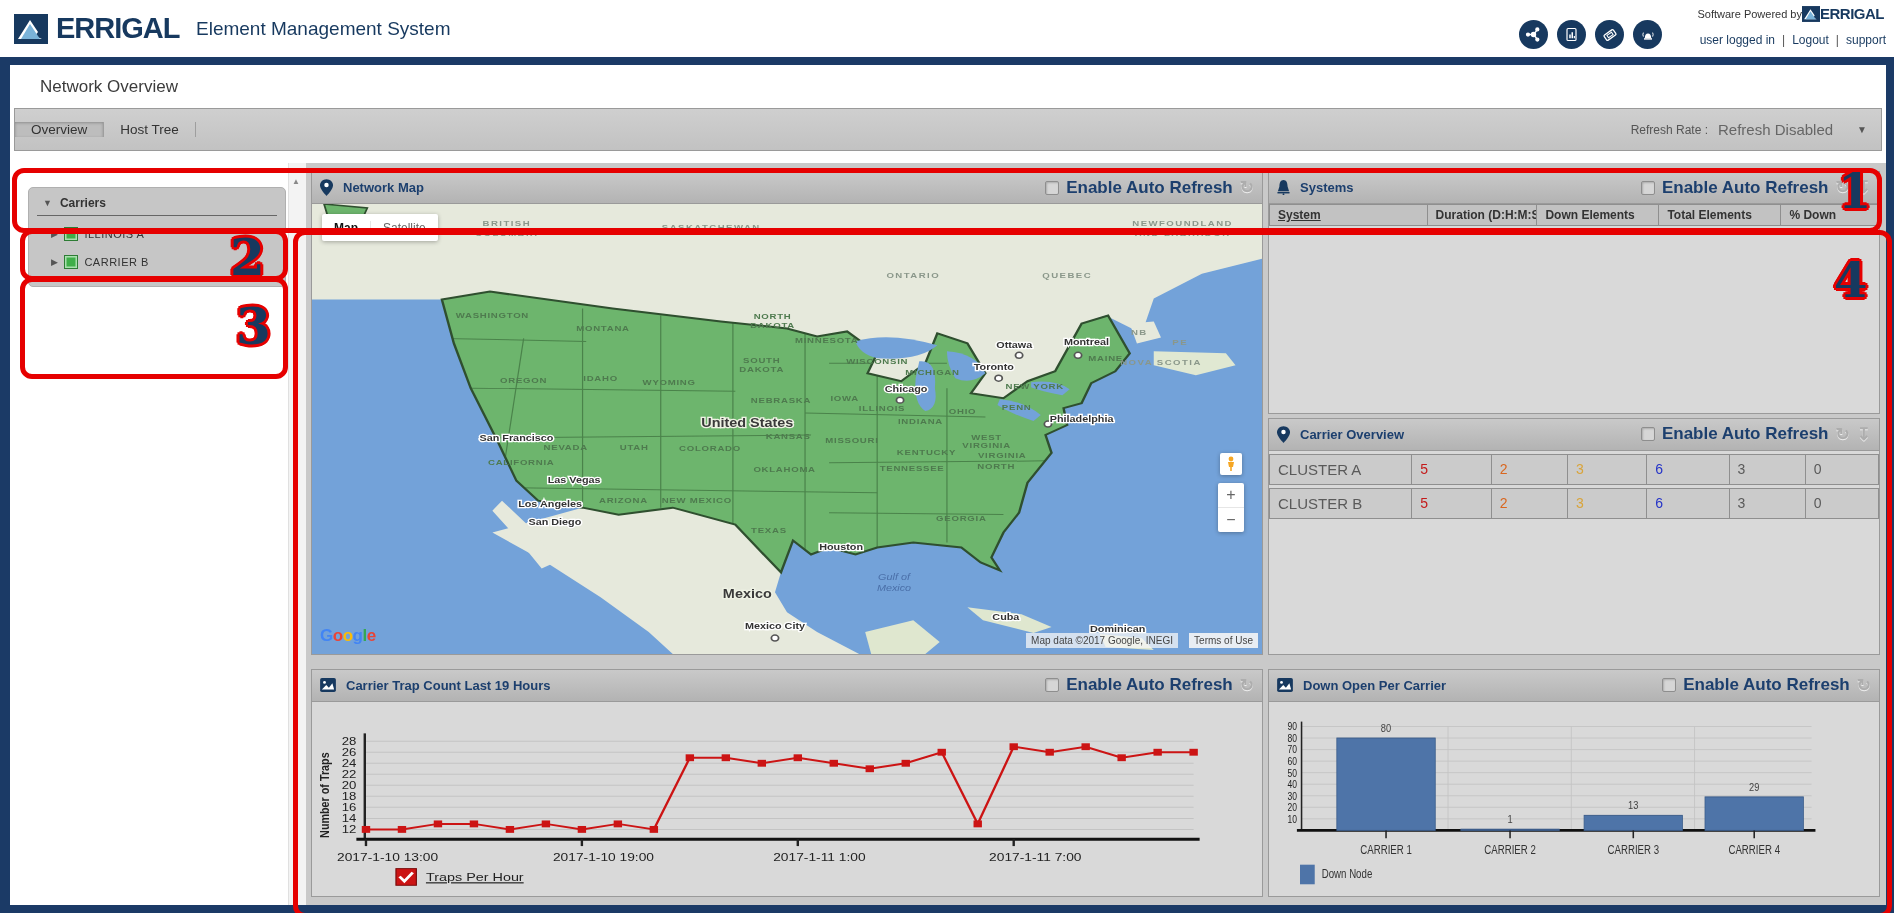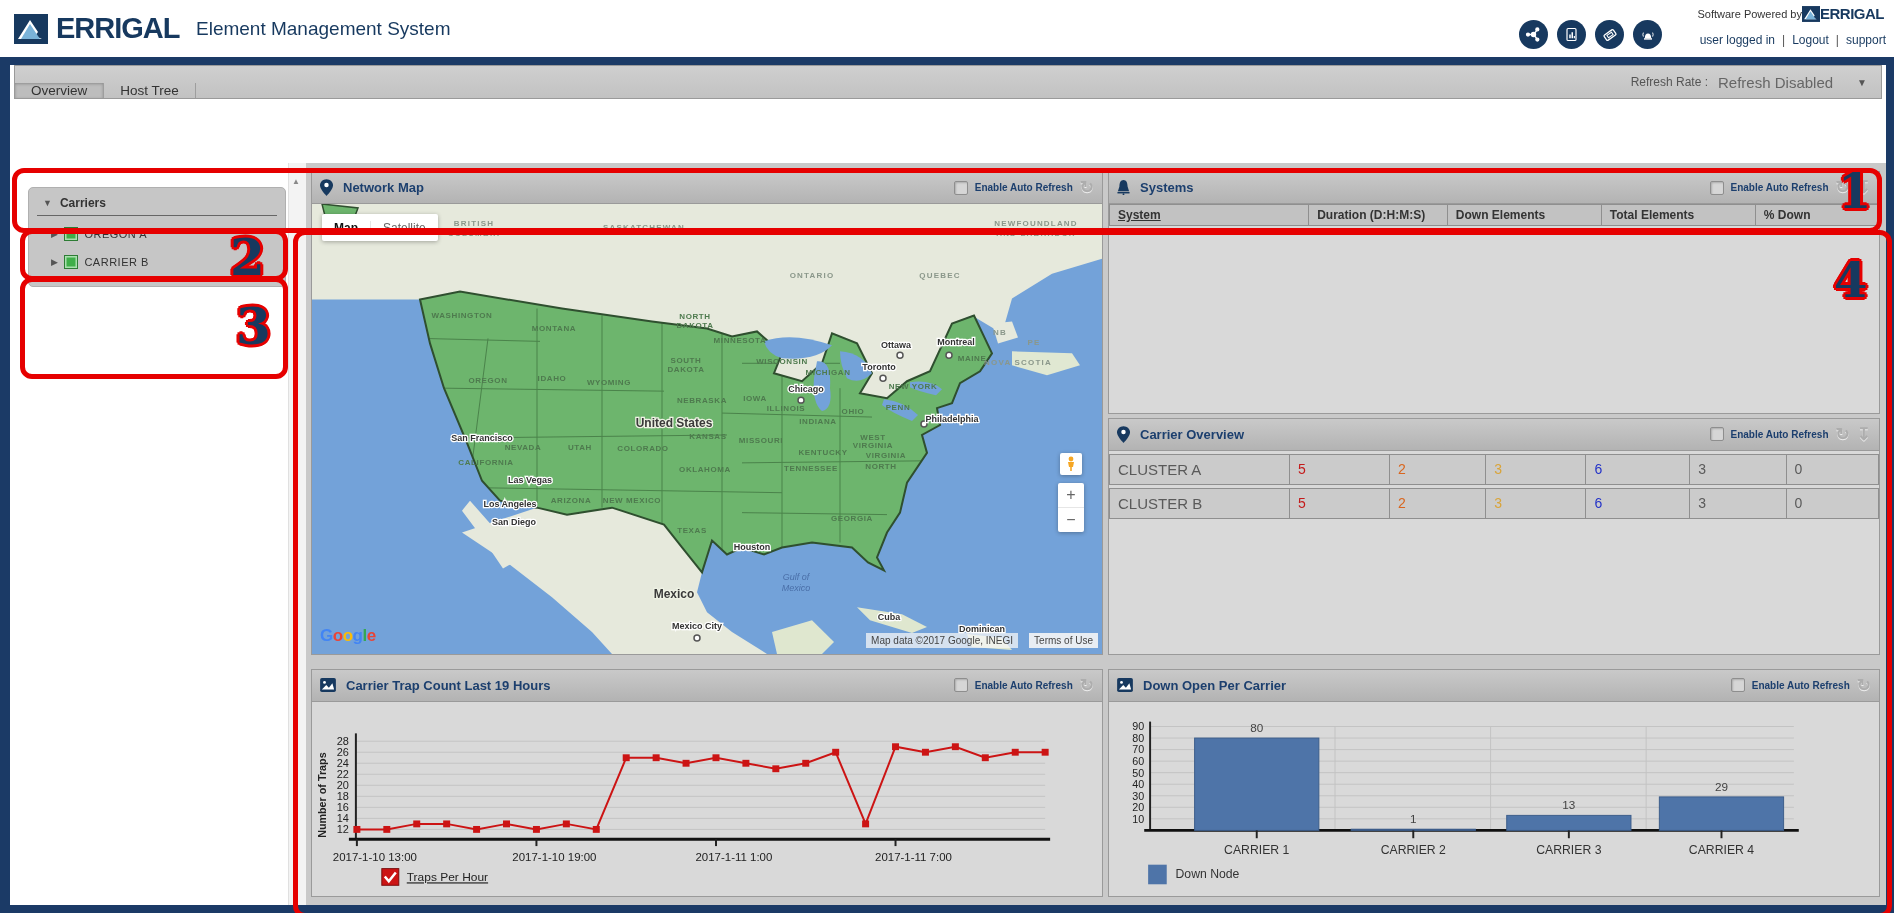--- a/index.html
+++ b/index.html
@@ -16,22 +16,22 @@
   .hdr-icons .circ{width:29px;height:29px;border-radius:50%;background:#17395f;display:flex;align-items:center;justify-content:center;cursor:pointer;}
   .hdr-links{position:absolute;right:8px;top:33px;font-size:12px;color:#17395f;display:flex;gap:7px;align-items:center;}
   .hdr-links span{cursor:pointer;}
   .hdr-links .sep{color:#555;cursor:default;}
   
   .frame{position:absolute;left:0;top:57px;width:1894px;height:856px;background:#1b3a66;box-sizing:border-box;
          padding:8px 8px 8px 10px;}
   .frame-inner{width:100%;height:100%;background:#fff;position:relative;overflow:hidden;}
   .page-head{height:43px;display:flex;align-items:center;padding-left:30px;font-size:17px;color:#3c3c3c;}
   
-  .tabbar{height:34px;margin:0 4px;background:linear-gradient(#cfcfcf,#c2c2c2);border:1px solid #9a9a9a;
-          display:flex;align-items:flex-end;position:relative;box-sizing:border-box;}
+  .tabbar{height:43px;margin:0 4px;background:linear-gradient(#cfcfcf,#c2c2c2);border:1px solid #9a9a9a;
+          display:flex;align-items:center;position:relative;box-sizing:border-box;}
   .tab{padding:0 16px;display:flex;align-items:center;font-size:13.5px;color:#333;border-right:1px solid #9e9e9e;cursor:pointer;}
   .tab.active{background:#bdbdbd;box-shadow:inset 0 1px 3px rgba(0,0,0,.25);}
   .refresh-ctl{position:absolute;right:14px;top:0;height:100%;display:flex;align-items:center;gap:10px;}
   .refresh-lbl{font-size:12px;color:#555;}
   .refresh-val{font-size:15px;color:#666;display:flex;align-items:center;gap:24px;cursor:pointer;}
   .refresh-val .caret{font-size:10px;color:#555;}
   
   .content{position:absolute;left:0;top:98px;bottom:0;right:0;display:flex;}
   .sidebar{width:278px;background:#fff;padding:8px 0 0 18px;box-sizing:border-box;}
   .search-input{width:248px;height:28px;background:#cdcdcd;border:1px solid #8f8f8f;border-radius:2px;
@@ -40,31 +40,31 @@
   .tree-panel{width:256px;margin-top:16px;background:#c6c6c6;border:1px solid #b0b0b0;border-radius:5px;
               padding:8px 0 10px 0;}
   .tree-root{font-size:12px;font-weight:bold;color:#333;padding-left:14px;display:flex;gap:8px;align-items:center;cursor:pointer;}
   .tree-rule{border:none;border-top:1px solid #666;margin:5px 8px 4px 8px;}
   .tree-item{display:flex;align-items:center;gap:6px;padding:7px 0 7px 22px;font-size:11px;color:#333;letter-spacing:.5px;cursor:pointer;}
   .tw{color:#555;font-size:9px;}
   .green-sq{width:12px;height:12px;background:#3fae49;border:1px solid #2d7c34;box-shadow:inset 0 0 0 1.5px #a9e0ae;}
   .collapse-strip{width:17px;background:#f3f3f3;border-left:1px solid #e0e0e0;position:relative;}
   .collapse-arrow{position:absolute;top:14px;left:3px;font-size:8px;color:#888;cursor:pointer;}
   .main{flex:1;background:#c9c9c9;padding:8px 6px 8px 5px;box-sizing:border-box;display:flex;gap:5px;}
-  .col-left{width:792px;display:flex;flex-direction:column;}
+  .col-left{width:952px;display:flex;flex-direction:column;}
   .col-right{flex:1;display:flex;flex-direction:column;}
   .rowgap{height:14px;}
   
   .panel{background:#d9d9d9;border:1px solid #9a9a9a;box-sizing:border-box;display:flex;flex-direction:column;}
   .panel-hd{height:31px;flex:0 0 31px;background:linear-gradient(#c9c9c9,#b3b3b3);border-bottom:1px solid #9a9a9a;
             display:flex;align-items:center;padding:0 8px;gap:10px;}
   .panel-title{font-size:13px;font-weight:bold;color:#1c3f6e;}
   .hd-right{margin-left:auto;display:flex;align-items:center;gap:7px;}
   .chk{width:12px;height:12px;background:#d6d6d6;border:1px solid #8e8e8e;border-radius:2px;box-shadow:inset 1px 1px 2px rgba(0,0,0,.2);cursor:pointer;}
-  .auto-lbl{font-size:10px;font-weight:bold;color:#1c3f6e;}
+  .auto-lbl{font-size:17px;font-weight:bold;color:#1c3f6e;}
   .gicon{font-size:17px;color:#adadad;font-weight:bold;line-height:1;cursor:pointer;text-shadow:0 1px 0 #eee;}
   .map-panel{height:486px;}
   .trap-panel{height:229px;}
   .systems-panel{height:244px;}
   .carrier-panel{height:238px;margin-top:4px;}
   .down-panel{height:229px;}
   .panel-body{flex:1;position:relative;overflow:hidden;}
   
   .tbl{padding:0;}
   .tbl-row{display:grid;}
@@ -177,20 +177,21 @@
     <span>user logged in</span>
     <span class="sep">|</span>
     <span>Logout</span>
     <span class="sep">|</span>
     <span>support</span>
   </div>
 </div>
 
 <div class="frame">
  <div class="frame-inner">
+  <div class="page-head">Network Overview</div>
 
   <div class="tabbar">
     <div class="tab active">Overview</div>
     <div class="tab">Host Tree</div>
     <div class="refresh-ctl">
       <span class="refresh-lbl">Refresh Rate :</span>
       <span class="refresh-val">
         <span>Refresh Disabled</span>
         <span class="caret">▼</span>
       </span>
@@ -202,21 +203,21 @@
     <div class="sidebar">
       <div class="tree-panel">
         <div class="tree-root">
           <span class="tw">▼</span>
           <span>Carriers</span>
         </div>
         <hr class="tree-rule">
         <div class="tree-item">
           <span class="tw">▶</span>
           <span class="green-sq"></span>
-          <span>OREGON A</span>
+          <span>ILLINOIS A</span>
         </div>
         <div class="tree-item">
           <span class="tw">▶</span>
           <span class="green-sq"></span>
           <span>CARRIER B</span>
         </div>
       </div>
     </div>
 
     <div class="collapse-strip">

